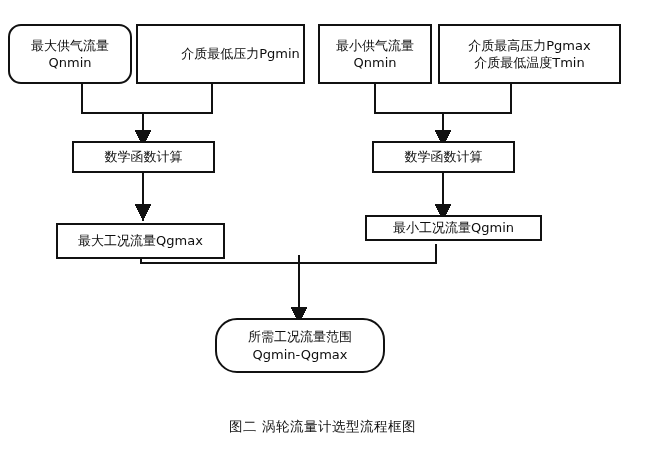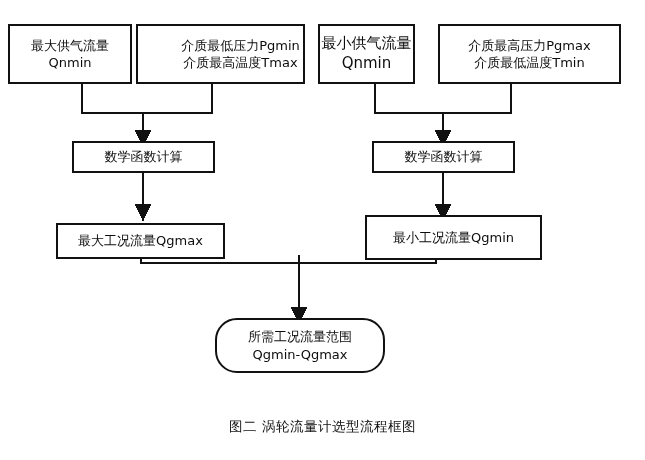--- a/index.html
+++ b/index.html
@@ -34,30 +34,30 @@
     text-align: center;
     line-height: 1.32;
     color: #0d0d0d;
     z-index: 3;
   }
   .node .ln {
     display: block;
     white-space: nowrap;
   }
   
-  #node-qnmax   { left: 8px;   top: 24px;  width: 124px; height: 60px; font-size: 13px; }
+  #node-qnmax   { left: 8px;   top: 24px;  width: 124px; height: 60px; font-size: 13px; border-radius: 13px; }
   #node-pgmin   { left: 136px; top: 24px;  width: 169px; height: 60px; font-size: 13px; padding-left: 40px; }
-  #node-qnmin   { left: 318px; top: 24px;  width: 97px; height: 60px; font-size: 15px; }
+  #node-qnmin   { left: 318px; top: 24px;  width: 114px; height: 60px; font-size: 13px; }
   #node-pgmax   { left: 438px; top: 24px;  width: 183px; height: 60px; font-size: 13px; }
   
   #node-math-left  { left: 72px;  top: 141px; width: 143px; height: 32px; font-size: 13px; }
   #node-math-right { left: 372px; top: 141px; width: 143px; height: 32px; font-size: 13px; }
   
   #node-qgmax { left: 56px;  top: 215px; width: 169px; height: 36px; font-size: 13px; margin-top: 8px; }
-  #node-qgmin { left: 365px; top: 215px; width: 177px; height: 45px; font-size: 13px; }
+  #node-qgmin { left: 365px; top: 215px; width: 177px; height: 26px; font-size: 13px; }
   
   #node-range { left: 215px; top: 318px; width: 170px; height: 55px; font-size: 13px; border-radius: 22px; }
 
   .caption {
     position: absolute;
     left: 0;
     top: 418px;
     width: 645px;
     text-align: center;
     font-size: 13.5px;
@@ -106,21 +106,20 @@
   </g>
 </svg>
 
 <div class="node" id="node-qnmax">
   <span class="ln">最大供气流量</span>
   <span class="ln">Qnmin</span>
 </div>
 
 <div class="node" id="node-pgmin">
   <span class="ln">介质最低压力Pgmin</span>
-  <span class="ln">介质最高温度Tmax</span>
 </div>
 
 <div class="node" id="node-qnmin">
   <span class="ln">最小供气流量</span>
   <span class="ln">Qnmin</span>
 </div>
 
 <div class="node" id="node-pgmax">
   <span class="ln">介质最高压力Pgmax</span>
   <span class="ln">介质最低温度Tmin</span>

